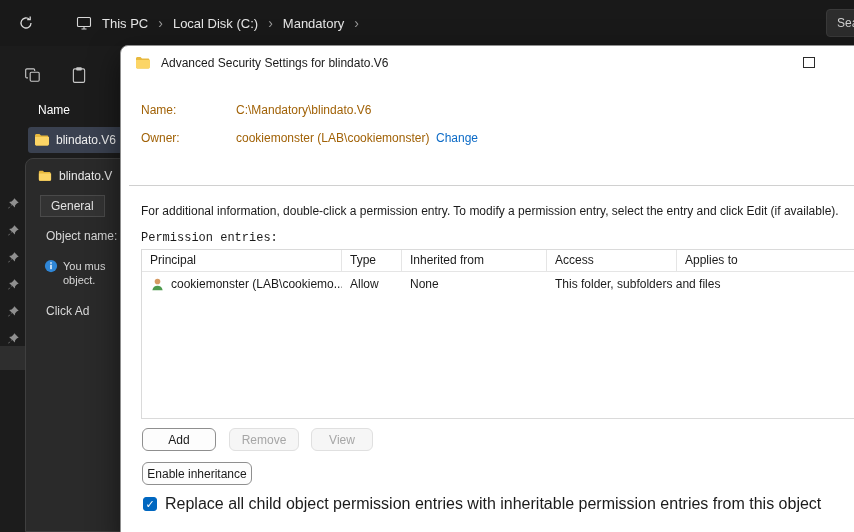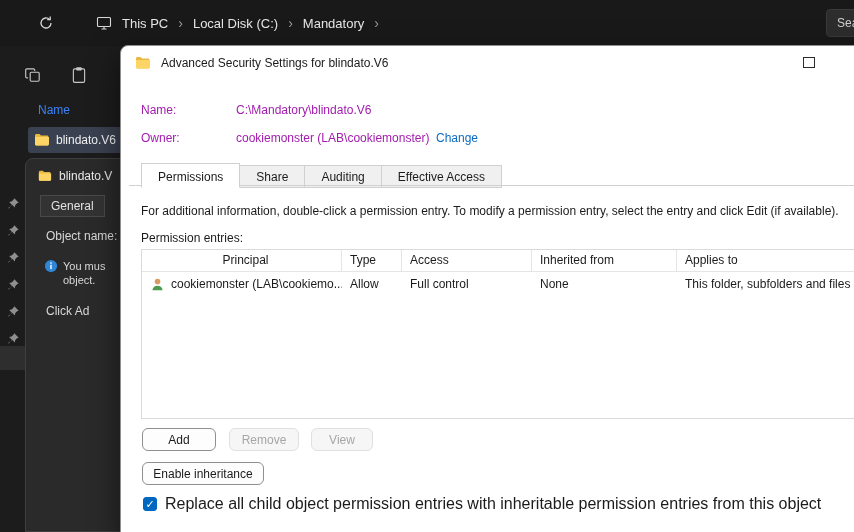--- a/index.html
+++ b/index.html
@@ -7,37 +7,37 @@
   body {
     position:relative;
     background:#1c1c1c;
     font-family:"Liberation Sans", sans-serif;
     font-size:12px;
     color:#1b1b1b;
   }
   
   .topbar {
     position:absolute; left:0; top:0; width:854px; height:46px;
-    background:#191919; display:flex; align-items:center;padding-left:20px;
+    background:#191919; display:flex; align-items:center;
   }
   .icon-btn { display:inline-flex; align-items:center; justify-content:center; width:24px; height:24px; }
   .refresh { margin-left:14px; }
   .pc-icon { margin-left:34px; }
   .crumb { color:#e6e6e6; font-size:13px; margin:0 6px; white-space:nowrap; cursor:default; }
   .crumb-sep { color:#9a9a9a; font-size:14px; margin:0 4px; }
   .searchbox {
     position:absolute; left:826px; top:9px; width:90px; height:28px;
     background:#2d2d2d; border:1px solid #3a3a3a; border-radius:4px;
     color:#cfcfcf; font-size:12px; line-height:26px; padding-left:10px;
     white-space:nowrap; overflow:hidden;
   }
   
   .cmdbar-icon { position:absolute; top:66px; }
   .cmd1 { left:24px; } .cmd2 { left:70px; }
-  .list-header { position:absolute; left:38px; top:103px; color:#3b82f6; font-size:12px;text-align:center; }
+  .list-header { position:absolute; left:38px; top:103px; color:#ffffff; font-size:12px;text-align:center; }
   .file-row {
     position:absolute; left:28px; top:127px; width:100px; height:26px;
     background:#3a4150; display:flex; align-items:center; border-radius:3px;
   }
   .file-row .flabel { color:#f0f0f0; font-size:12px; margin-left:6px; white-space:nowrap; }
   .pin { position:absolute; left:6px; width:14px; height:14px; }
   .nav-highlight { position:absolute; left:0; top:346px; width:25px; height:24px; background:#2e2e2e; }
   
   .props {
     position:absolute; left:25px; top:158px; width:120px; height:374px;
@@ -61,53 +61,53 @@
     background:#ffffff; border:1px solid #8f8f8f; border-radius:8px 8px 0 0;
     box-shadow:0 10px 30px rgba(0,0,0,.5); overflow:hidden;
   }
   .dlg-titlebar { position:absolute; left:0; top:0; width:100%; height:34px; display:flex; align-items:center; }
   .dlg-titlebar .ticon { margin-left:14px; }
   .dlg-title { margin-left:10px; font-size:12px; color:#1a1a1a; white-space:nowrap; }
   .max-btn {
     position:absolute; left:682px; top:11px; width:12px; height:11px;
     border:1px solid #2b2b2b; background:transparent;
   }
-  .lbl { position:absolute; font-size:12px; color:#a21caf; white-space:nowrap; }
+  .lbl { position:absolute; font-size:12px; color:#a16207; white-space:nowrap; }
   .link { color:#0b6ac6; cursor:pointer; }
   .tabs { position:absolute; left:20px; top:117px; display:flex; align-items:flex-end; }
   .tab {
     font-size:12px; padding:4px 16px 3px 16px; background:#f0f0f0;
     border:1px solid #d0d0d0; border-left:none; color:#1b1b1b; white-space:nowrap;
   }
   .tab:first-child { border-left:1px solid #d0d0d0; }
   .tab.sel { background:#ffffff; border-bottom:1px solid #ffffff; padding-top:6px; position:relative; z-index:2; }
   .tabline { position:absolute; left:8px; top:139px; width:784px; height:1px; background:#d0d0d0; }
   .info-text { position:absolute; left:20px; top:158px; font-size:12px; white-space:nowrap; }
-  .entries-label { position:absolute; left:20px; top:185px; font-size:12px; }
+  .entries-label { position:absolute; left:20px; top:185px; font-size:12px;font-family:Liberation Mono, monospace; }
   .ptable {
     position:absolute; left:20px; top:203px; width:760px; height:170px;
     background:#fff; border:1px solid #dadada;
   }
   .thead { display:flex; height:22px; border-bottom:1px solid #e5e5e5; }
   .th {
     font-size:12px; color:#1b1b1b; padding:3px 0 0 8px;
     border-right:1px solid #e5e5e5; white-space:nowrap; overflow:hidden;
   }
   .trow { display:flex; height:24px; align-items:center; }
   .td { font-size:12px; padding-left:8px; white-space:nowrap; overflow:hidden; display:flex; align-items:center; }
-  .c1 { width:200px;text-align:center; } .c2 { width:60px; } .c3 { width:130px; } .c4 { width:145px; } .c5 { flex:1; }
+  .c1 { width:200px; } .c2 { width:60px; } .c3 { width:130px; } .c4 { width:145px; } .c5 { flex:1; }
   .btn {
     position:absolute; height:23px; font-size:12px; font-family:"Liberation Sans", sans-serif;
     background:#fdfdfd; border:1px solid #8f8f8f; color:#1b1b1b; border-radius:6px;
   }
   .btn.disabled { background:#f6f6f6; border-color:#e0e0e0; color:#a6a6a6; }
   .btn-add { left:21px; top:382px; width:74px; }
   .btn-remove { left:108px; top:382px; width:70px; }
   .btn-view { left:190px; top:382px; width:62px; }
-  .btn-inherit { left:21px; top:416px; width:122px; }
+  .btn-inherit { left:21px; top:416px; width:110px; }
   .chk-row { position:absolute; left:22px; top:449px; display:flex; align-items:center; }
   .chk {
     width:14px; height:14px; background:#0067c0; border:1px solid #0067c0; border-radius:3px;
     color:#fff; font-size:11px; line-height:13px; text-align:center; flex:0 0 auto;
   }
   .chk-label { font-size:16px; margin-left:8px; white-space:nowrap; }
   svg { display:block; }
 </style>
 </head>
 <body>
@@ -226,49 +226,42 @@
   </div>
   <div class="max-btn"></div>
 
   <span class="lbl" style="left:20px; top:57px">Name:</span>
   <span class="lbl" style="left:115px; top:57px">C:\Mandatory\blindato.V6</span>
 
   <span class="lbl" style="left:20px; top:85px">Owner:</span>
   <span class="lbl" style="left:115px; top:85px">cookiemonster (LAB\cookiemonster)</span>
   <span class="lbl link" style="left:315px; top:85px">Change</span>
 
-  <div class="tabs">
-    <span class="tab sel">Permissions</span>
-    <span class="tab">Share</span>
-    <span class="tab">Auditing</span>
-    <span class="tab">Effective Access</span>
-  </div>
   <div class="tabline"></div>
 
   <div class="info-text">For additional information, double-click a permission entry. To modify a permission entry, select the entry and click Edit (if available).</div>
   <div class="entries-label">Permission entries:</div>
 
   <div class="ptable">
     <div class="thead">
       <div class="th c1">Principal</div>
       <div class="th c2">Type</div>
+      <div class="th c4">Inherited from</div>
       <div class="th c3">Access</div>
-      <div class="th c4">Inherited from</div>
       <div class="th c5" style="border-right:none">Applies to</div>
     </div>
     <div class="trow">
       <div class="td c1">
         <svg width="15" height="15" viewBox="0 0 16 16" style="margin-right:6px; flex:0 0 auto">
             <circle cx="8" cy="4.8" r="3" fill="#d69a62"></circle>
             <path d="M2.5 14c.5-3 2.8-4.6 5.5-4.6s5 1.6 5.5 4.6z" fill="#4e9a4e"></path>
           </svg>
         <span>cookiemonster (LAB\cookiemo...</span>
       </div>
       <div class="td c2">Allow</div>
-      <div class="td c3">Full control</div>
       <div class="td c4">None</div>
       <div class="td c5">This folder, subfolders and files</div>
     </div>
   </div>
 
   <button class="btn btn-add">Add</button>
   <button class="btn btn-remove disabled">Remove</button>
   <button class="btn btn-view disabled">View</button>
   <button class="btn btn-inherit">Enable inheritance</button>
 

